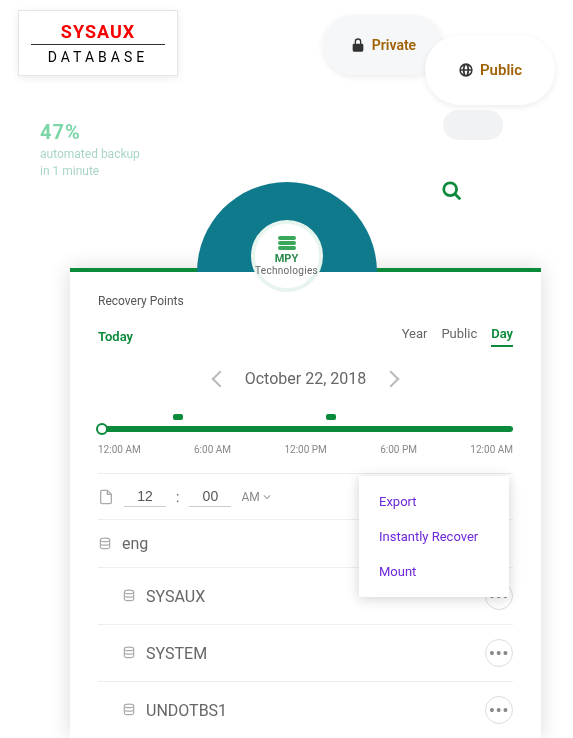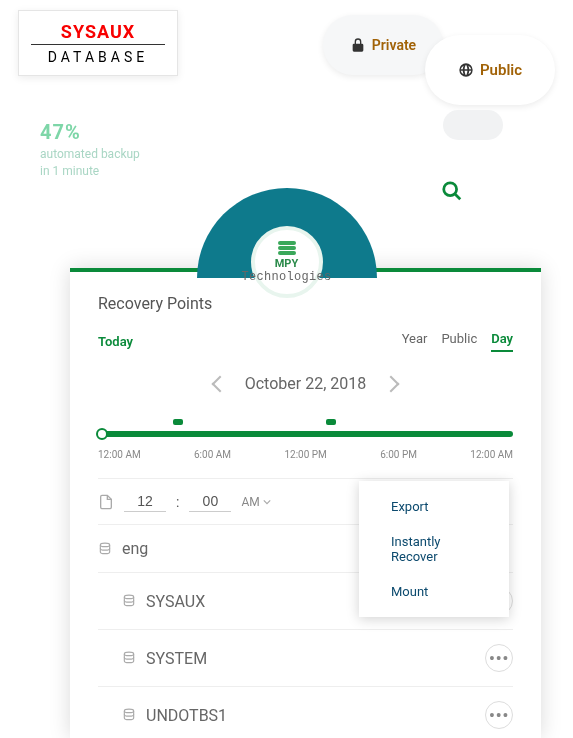--- a/index.html
+++ b/index.html
@@ -53,21 +53,21 @@
     position: absolute; top: 118px; left: 40px;
     width: 160px;
     color: #a9d6c4;
     font-size: 12px;
     line-height: 1.4;
   }
   .backup-blurb .big { color:#7ed6a8; font-weight:700; font-size:20px; letter-spacing:1px;}
 
   .mpy-circle-wrap {
     position: absolute;
-    left: 50%; top: 188px;
+    left: 50%; top: 182px;
     transform: translateX(-50%);
     z-index: 5;
   }
   .arc {
     width: 180px; height: 90px;
     background: #0e7a8c;
     border-radius: 90px 90px 0 0;
   }
   .mpy-badge {
     position: absolute;
@@ -75,34 +75,34 @@
     transform: translateX(-50%);
     width: 72px; height: 72px;
     background: #fff;
     border-radius: 50%;
     border: 4px solid #e8f5ee;
     display: flex; flex-direction: column; align-items: center; justify-content: center;
     font-size: 11px; font-weight: 700; color: #2a8a4a;
   }
   .mpy-badge .stack { display:flex; flex-direction:column; gap:1px; margin-bottom:2px;}
   .mpy-badge .disk { width:18px; height:4px; background:#3aa85a; border-radius:2px;}
-  .mpy-badge .t { font-size:12px; color:#666; font-weight:400; letter-spacing:0.3px;font-family:Liberation Mono, monospace;}
+  .mpy-badge .t { font-size:10px; color:#666; font-weight:400; letter-spacing:0.3px;}
 
   
   .panel {
     position: absolute;
     left: 70px; right: 32px; top: 268px;
     bottom: 0;
     background: #fff;
     box-shadow: 0 0 20px rgba(0,0,0,0.15);
     border-top: 4px solid #0a8a3a;
     padding: 22px 28px 0 28px;
     z-index: 3;
   }
-  .panel-title { font-size: 16px; color: #555; font-weight: 400; margin-bottom: 18px; }
+  .panel-title { font-size: 12px; color: #555; font-weight: 400; margin-bottom: 18px; }
 
   .view-row { display: flex; justify-content: space-between; align-items: center; margin-bottom: 22px; font-size: 13px;}
   .today-link { color: #0a8a3a; font-weight: 600; cursor: pointer; }
   .range-tabs { display: flex; gap: 14px; color: #666; }
   .range-tabs span { cursor: pointer; padding-bottom: 4px; }
   .range-tabs .active { color: #0a8a3a; font-weight: 600; border-bottom: 2px solid #0a8a3a; }
 
   .date-nav { display: flex; align-items: center; justify-content: center; gap: 19px; margin-bottom: 18px; color: #888;}
   .date-nav .date { font-size: 16px; color: #666; }
   .chev { width: 12px; height: 12px; border-right: 2px solid #bbb; border-bottom: 2px solid #bbb; display:inline-block;}
@@ -120,21 +120,21 @@
   .time-row svg { flex-shrink:0;}
   .time-input { width:42px; border:none; border-bottom:1px solid #ccc; text-align:center; font-size:14px; color:#555; padding:2px 0;}
   .ampm { color:#888; font-size:12px; display:flex; align-items:center; gap:3px; cursor:pointer;}
 
   .context-menu {
     position:absolute; right:4px; top:2px;
     background:#fff; box-shadow:0 2px 12px rgba(0,0,0,0.18);
     width: 150px; padding: 8px 0; z-index:10;
     font-size: 13px;
   }
-  .context-menu div { padding: 10px 32px; color:#0c4a6e; cursor:pointer;}
+  .context-menu div { padding: 10px 20px; color:#6d28d9; cursor:pointer;}
 
   .tree-row { display:flex; align-items:center; gap:10px; border-top:1px solid #eee; padding:14px 0; font-size:16px; color:#666;}
   .tree-row.child { padding-left: 24px;}
   .more-btn {
     margin-left:auto; width:28px; height:28px; border:1px solid #ddd; border-radius:50%;
     display:flex; align-items:center; justify-content:center; cursor:pointer;
     color:#888; font-weight:700; letter-spacing:1px;
   }
   .db-icon { width:14px; height:16px; }
 </style>

